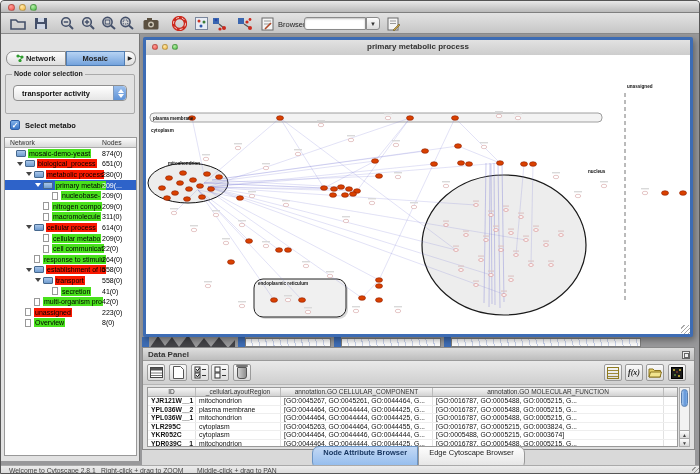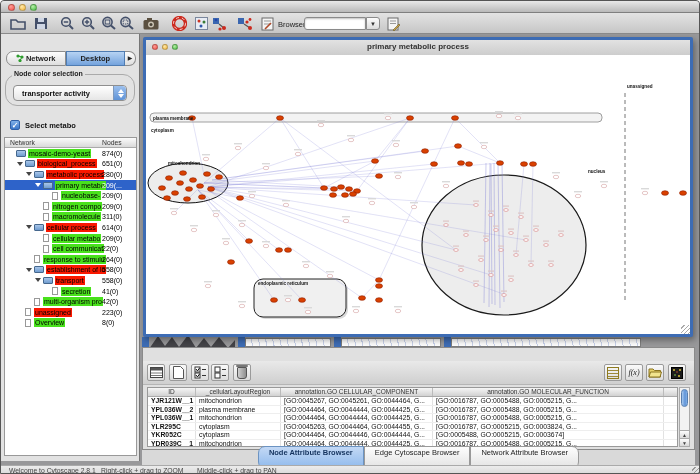--- a/index.html
+++ b/index.html
@@ -30,21 +30,21 @@
   .phead .ptitle{position:absolute;left:5px;top:1.5px;font-size:8px;font-weight:bold;color:#333;}
   .floatico{position:absolute;right:4px;top:2.5px;width:8px;height:8px;border:1px solid #666;background:#eee;}
   .floatico:before{content:"";position:absolute;left:1px;top:1px;width:3px;height:3px;border:1px solid #666;}
   .cptabs{position:absolute;left:5px;top:17px;width:130px;height:15px;display:flex;}
   .cptab{flex:1;display:flex;align-items:center;justify-content:center;gap:2px;font-size:7.5px;font-weight:bold;color:#222;
     background:linear-gradient(#fdfdfd,#dedede);border:1px solid #8d8d8d;}
   .cptab:first-child{border-radius:7px 0 0 7px;}
   .cptab.sel{background:linear-gradient(#b7d3f3,#74a3dd);border-color:#4f7cb2;}
   .cptabarrow{width:11px;background:linear-gradient(#fdfdfd,#dedede);border:1px solid #8d8d8d;border-left:none;
     border-radius:0 7px 7px 0;font-size:6px;line-height:13px;text-align:center;color:#222;}
-  .fieldset{position:absolute;left:4px;top:40px;width:130px;height:32px;border:1px solid #aaa;border-radius:12px;}
+  .fieldset{position:absolute;left:4px;top:40px;width:130px;height:40px;border:1px solid #aaa;border-radius:2px;}
   .legend{position:absolute;left:6px;top:-5px;background:#e2e2e2;padding:0 2px;font-size:7px;font-weight:bold;color:#222;}
   .combo{position:absolute;left:7px;top:10px;width:114px;height:16px;background:linear-gradient(#ffffff,#e6e6e6);
     border:1px solid #8f8f8f;border-radius:4px;}
   .combo .cval{position:absolute;left:8px;top:3px;font-size:7.5px;font-weight:bold;color:#111;}
   .combo .stepper{position:absolute;right:0;top:0;width:13px;height:14px;border-left:1px solid #7d98bc;
     background:linear-gradient(#9cc0ee,#5e92d6);border-radius:0 4px 4px 0;}
   .stepper i{position:absolute;left:3.5px;width:0;height:0;border-left:3px solid transparent;border-right:3px solid transparent;}
   .stepper .up{top:2.5px;border-bottom:4px solid #fff;}
   .stepper .dn{bottom:2.5px;border-top:4px solid #fff;}
   .checkrow{position:absolute;left:9px;top:86px;height:12px;}
@@ -80,21 +80,21 @@
     background:repeating-linear-gradient(135deg,transparent 0 2px,#aaa 2px 3px);}
   
   .frag{position:absolute;top:337px;height:9px;background:#fdfdfd;border:1px solid #7d7d7d;
     background-image:repeating-linear-gradient(78deg,transparent 0 6px,#c9d2ea 6px 7px);}
   .fragbar{position:absolute;top:336px;height:11px;width:7px;background:#3d6cb4;}
   .birdlogo{position:absolute;left:148px;top:334px;}
   
   .dpanel{position:absolute;left:141px;top:346px;width:553px;height:103px;background:#e0e0e0;border:1px solid #8a8a8a;}
   .dtool{position:absolute;left:0;top:13px;width:100%;height:24px;background:linear-gradient(#e9e9e9,#cfcfcf);border-bottom:1px solid #b5b5b5;}
   .dbtn{position:absolute;top:3px;width:18px;height:17px;border:1px solid #9a9a9a;border-radius:2px;
-    background:linear-gradient(#fafafa,#dcdcdc);display:flex;align-items:center;justify-content:center;}
+    background:linear-gradient(#fafafa,#dcdcdc);display:flex;align-items:center;justify-content:center;font-weight:bold;}
   .dtable{position:absolute;left:4px;top:39px;width:531px;height:60px;background:#fff;border:1px solid #999;overflow:hidden;}
   .dthead{display:flex;height:9px;background:linear-gradient(#f6f6f6,#d2d2d2);border-bottom:1px solid #aaa;}
   .dth{font-size:6.5px;color:#333;text-align:center;border-right:1px solid #bbb;overflow:hidden;white-space:nowrap;}
   .dtr{display:flex;height:8.5px;border-bottom:1px solid #eee;}
   .dtd{font-size:6.8px;color:#111;padding-left:3px;border-right:1px solid #e2e2e2;overflow:hidden;white-space:nowrap;line-height:8.5px;}
   .dtd.id{font-weight:bold;}
   .dscroll{position:absolute;right:4px;top:39px;width:11px;height:60px;background:#f2f2f2;border:1px solid #aaa;}
   .dthumb{position:absolute;left:1px;top:1px;width:7px;height:18px;border-radius:4px;
     background:linear-gradient(90deg,#a7c9ef,#5f94d8 60%,#84b1e6);border:1px solid #567eb0;}
   .dsarr{position:absolute;left:0;width:9px;height:8px;background:linear-gradient(#fdfdfd,#d8d8d8);
@@ -237,21 +237,21 @@
           <span><svg width="8" height="8">
               <circle cx="2" cy="2" r="1.6" fill="#2f9e2f"></circle>
               <circle cx="6" cy="3" r="1.6" fill="#2f9e2f"></circle>
               <circle cx="4" cy="6.5" r="1.6" fill="#2f9e2f"></circle>
               <line x1="2" y1="2" x2="6" y2="3" stroke="#2f9e2f"></line>
               <line x1="6" y1="3" x2="4" y2="6.5" stroke="#2f9e2f"></line>
             </svg></span>
           <span>Network</span>
         </div>
         <div class="cptab sel">
-          <span>Desktop</span>
+          <span>Mosaic</span>
         </div>
         <div class="cptabarrow">▶</div>
       </div>
     <div class="fieldset">
       <span class="legend">Node color selection</span>
       <div class="combo">
         <span class="cval">transporter activity</span>
         <span class="stepper">
             <i class="up"></i>
             <i class="dn"></i>
@@ -638,20 +638,24 @@
           <text x="22" y="110" font-size="4.6" font-weight="bold" fill="#111" font-family="Liberation Sans, sans-serif">mitochondrion</text>
           <text x="442" y="118" font-size="4.6" font-weight="bold" fill="#111" font-family="Liberation Sans, sans-serif">nucleus</text>
           <text x="112" y="230" font-size="4.6" font-weight="bold" fill="#111" font-family="Liberation Sans, sans-serif">endoplasmic reticulum</text>
           <text x="481" y="33" font-size="4.6" font-weight="bold" fill="#111" font-family="Liberation Sans, sans-serif">unassigned</text>
         </svg>
     </div>
     <div class="ngrip"></div>
   </div>
 
   <div class="dpanel">
+    <div class="phead">
+      <span class="ptitle">Data Panel</span>
+      <span class="floatico"></span>
+    </div>
     <div class="dtool">
       <span class="dbtn" style="left:4px">
         <svg width="13" height="11">
             <rect x="0.5" y="0.5" width="12" height="10" fill="#fff" stroke="#444"></rect>
             <rect x="1" y="1" width="11" height="2.5" fill="#555"></rect>
             <line x1="1" y1="6" x2="12" y2="6" stroke="#777"></line>
             <line x1="1" y1="8.5" x2="12" y2="8.5" stroke="#777"></line>
           </svg>
         </span>
       <span class="dbtn" style="left:26px">
@@ -752,21 +756,20 @@
     <div class="dscroll">
       <span class="dthumb"></span>
       <span class="dsarr" style="bottom:8px">▲</span>
       <span class="dsarr" style="bottom:0">▼</span>
     </div>
   </div>
 
   <div class="btabs" id="bottom-tabs">
       <div class="btab sel">Node Attribute Browser</div>
       <div class="btab">Edge Cytoscape Browser</div>
-      <div class="btab">Network Attribute Browser</div>
     </div>
 
   <div class="statusbar">
     <span style="left:8px">Welcome to Cytoscape 2.8.1</span>
     <span style="left:100px">Right-click + drag to ZOOM</span>
     <span style="left:196px">Middle-click + drag to PAN</span>
     <span class="grip"></span>
   </div>
 </div>
 

